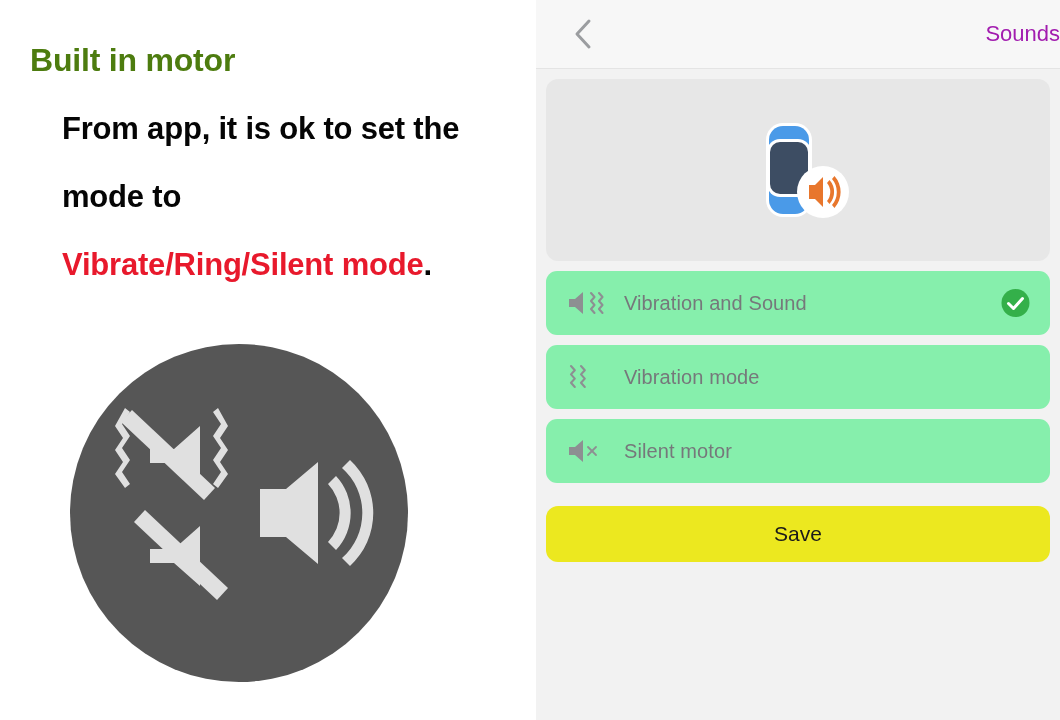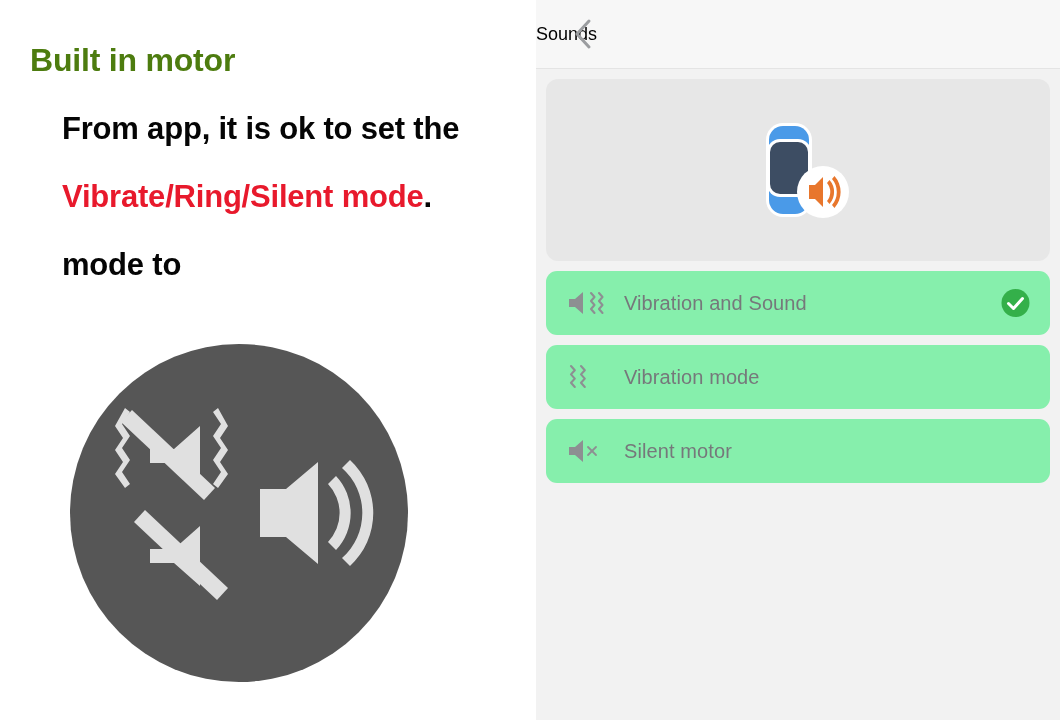--- a/index.html
+++ b/index.html
@@ -98,23 +98,23 @@
     transform: translateY(-50%);
     width: 34px;
     height: 34px;
     display: flex;
     align-items: center;
     justify-content: center;
     cursor: pointer;
   }
   .nav-title {
     width: 100%;
-    text-align: left;
-    font-size: 18px;
-    color: #000000;
+    text-align: right;
+    font-size: 22px;
+    color: #a21caf;
     font-family: "Liberation Sans", sans-serif;
   }
 
   .panel-body {
     padding: 10px 10px 0 10px;
   }
 
   .hero-card {
     margin: 0 auto;
     width: 504px;
@@ -181,25 +181,25 @@
 <body>
 
 <div class="screen">
 
   <div class="left-panel">
 
     <div class="ann-line ann-title">Built in motor</div>
 
     <div class="ann-line ann-body">From app, it is ok to set the</div>
 
+    <div class="ann-line ann-body2">mode to</div>
+
     <div class="ann-line ann-red">
       <span>Vibrate/Ring/Silent mode</span><span class="dot">.</span>
     </div>
-
-    <div class="ann-line ann-body2">mode to</div>
 
     <div class="motor-wrap">
       <div class="motor-circle">
         <svg width="338" height="338" viewBox="0 0 338 338">
           <g fill="#e0e0e0">
 
             <path d="M80 105 L104 105 L130 82 L130 142 L104 119 L80 119 Z"></path>
 
             <path d="M60 68 L52 80 L60 92 L52 104 L60 116 L52 128 L60 140 L55 144 L45 130 L53 118 L45 106 L53 94 L45 82 L55 64 Z"></path>
 
@@ -302,17 +302,18 @@
                 <line x1="20" y1="9" x2="28" y2="17"></line>
                 <line x1="28" y1="9" x2="20" y2="17"></line>
               </g>
             </svg>
           </span>
           <span class="opt-label">Silent motor</span>
         </div>
 
       </div>
 
+      <button class="save-btn">Save</button>
 
     </div>
   </div>
 
 </div>
 
 </body></html>

